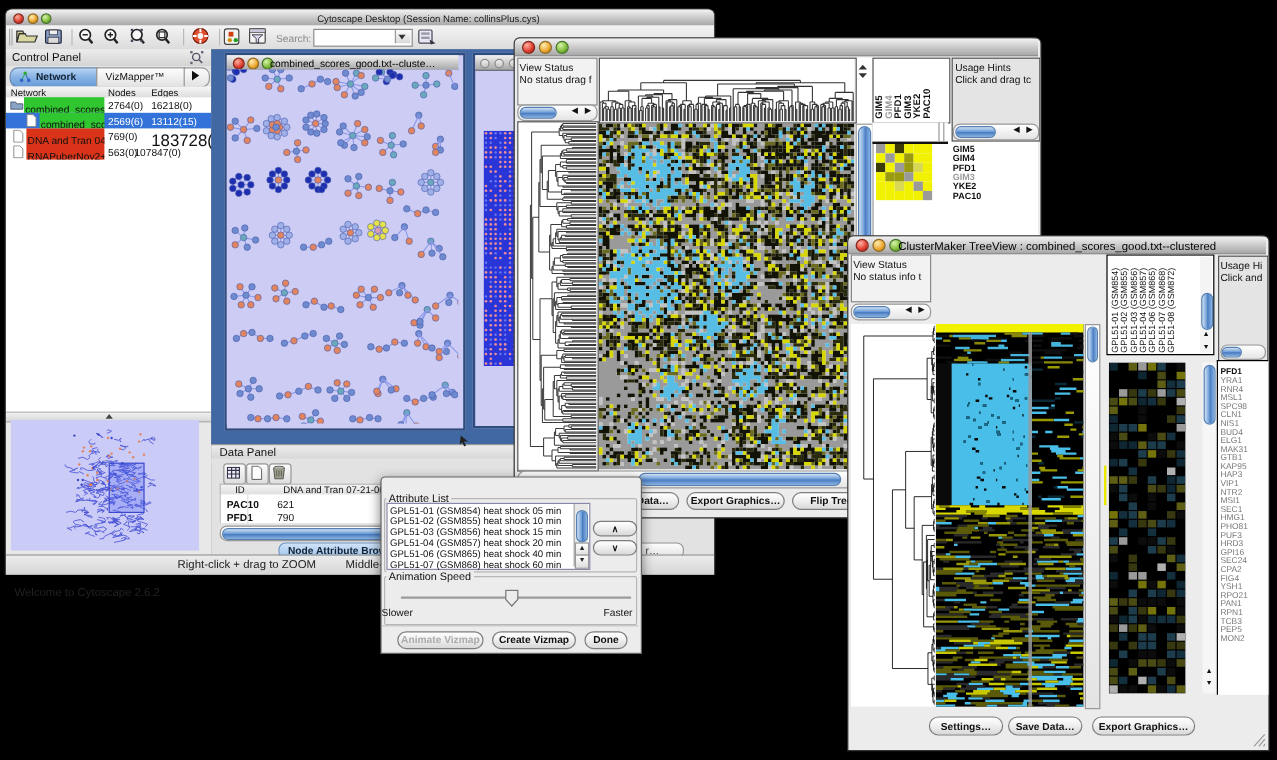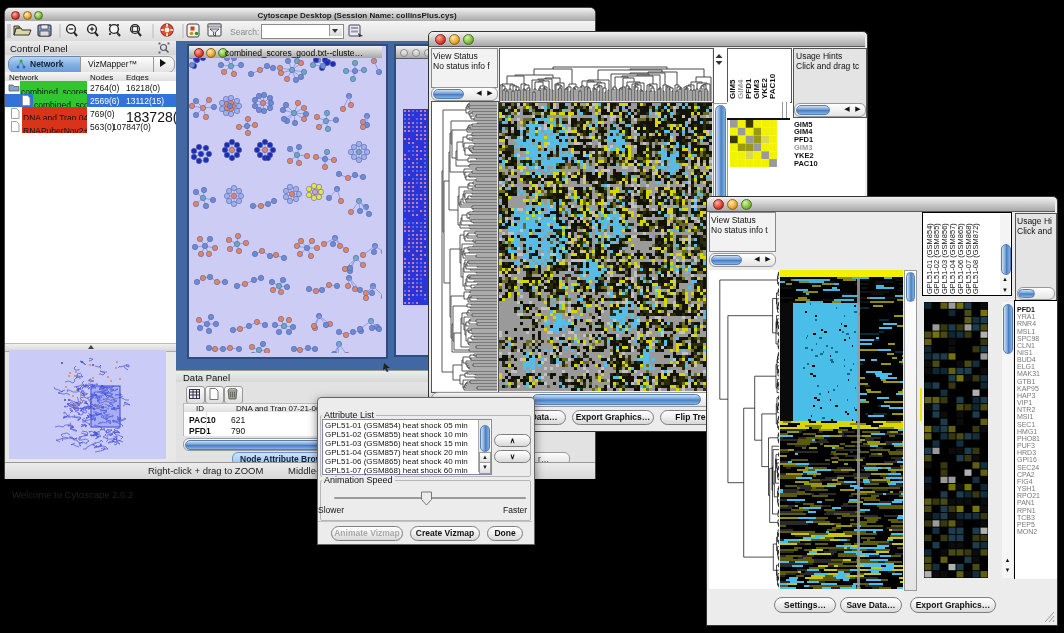--- a/index.html
+++ b/index.html
@@ -22,21 +22,21 @@
 .t8{font-size:8px;color:#111;position:absolute;white-space:nowrap}
 </style></head><body>
 <div id="c">
     <div class="abs" style="left:5px;top:8px;width:590px;height:470px;background:#e8e8e8;border-radius:5px 5px 0 0;box-shadow:0 0 0 1px #444"></div>
     <div class="abs mactb rt" style="left:5px;top:8px;width:590px;height:13px"></div>
     <div class="abs" style="left:5px;top:8px;width:590px;height:13px">
       <div class="lt lr" style="left:6px;width:7px;height:7px;margin-top:-4.0px"></div>
       <div class="lt ly" style="left:18px;width:7px;height:7px;margin-top:-4.0px"></div>
       <div class="lt lg" style="left:29px;width:7px;height:7px;margin-top:-4.0px"></div>
     </div>
-    <div class="wtitle" style="left:5px;top:10.5px;width:704px;font-size:8px;font-weight:bold">Cytoscape Desktop (Session Name: collinsPlus.cys)</div>
+    <div class="wtitle" style="left:5px;top:10.5px;width:704px;font-size:8px;font-weight:normal">Cytoscape Desktop (Session Name: collinsPlus.cys)</div>
     <div class="abs" style="left:5px;top:21px;width:590px;height:20px;background:linear-gradient(#f4f4f4,#dcdcdc);border-bottom:1px solid #aaa"></div>
     <svg class="abs" style="left:5px;top:21px" width="420" height="20" viewBox="0 0 420 20">
       <line x1="3" y1="3" x2="3" y2="17" stroke="#aaa"></line>
       <line x1="5" y1="3" x2="5" y2="17" stroke="#aaa"></line>
       <path d="M9 14 L11 7 L16 7 L17 9 L26 9 L24 14 Z" fill="#d8d8a0" stroke="#333" stroke-width="1"></path>
       <path d="M9 14 L9 5 L14 5 L15 7 L11 7 Z" fill="#c8c890" stroke="#333" stroke-width="1"></path>
       <rect x="33" y="4" width="13" height="11" rx="1" fill="#8aa0c8" stroke="#223"></rect>
       <rect x="36" y="4" width="7" height="4" fill="#eee" stroke="#223" stroke-width="0.6"></rect>
       <rect x="35" y="10" width="9" height="5" fill="#ddd" stroke="#223" stroke-width="0.6"></rect>
       <line x1="55" y1="3" x2="55" y2="17" stroke="#bbb"></line>
@@ -1323,21 +1323,21 @@
     <div class="t9" style="left:148px;top:465px;font-size:9.5px;color:#222">Right-click + drag  to  ZOOM</div>
     <div class="t9" style="left:288px;top:465px;font-size:9.5px;color:#222">Middle-</div>
     <div class="abs" style="left:428px;top:31px;width:438px;height:399px;background:#ececec;border:1px solid #333;border-radius:5px 5px 0 0"></div>
     <div class="abs mactb rt" style="left:429px;top:32px;width:436px;height:14px">
       <div class="lt lr" style="left:6px;width:9px;height:9px;margin-top:-5.0px"></div>
       <div class="lt ly" style="left:20px;width:9px;height:9px;margin-top:-5.0px"></div>
       <div class="lt lg" style="left:34px;width:9px;height:9px;margin-top:-5.0px"></div>
     </div>
     <div class="abs" style="left:431px;top:48px;width:65px;height:38px;background:#f2f2f2;border:1px solid #888"></div>
     <div class="t9" style="left:433px;top:51px">View Status</div>
-    <div class="t9" style="left:433px;top:61px">No status info f</div>
+    <div class="t9" style="left:433px;top:61px">No status drag f</div>
     <div class="sbtrack" style="left:431px;top:87px;width:65px;height:12px;border-radius:6px"></div>
     <div class="sbthumbh" style="left:433px;top:88.5px;width:29px;height:8px"></div>
     <div class="abs" style="left:474px;top:88px;width:10px;height:10px;font-size:7px;color:#111;text-align:center;line-height:10px">◀</div>
     <div class="abs" style="left:485px;top:88px;width:10px;height:10px;font-size:7px;color:#111;text-align:center;line-height:10px">▶</div>
     <svg class="abs" style="left:431px;top:101px" width="66" height="290" viewBox="0 0 66 290">
       <rect width="66" height="290" fill="#fff"></rect>
       <path stroke="#3a3a3a" fill="none" stroke-width="0.85" d="M38 2H66M38 4H66M38 2V4M38 5H66M38 7H66M38 5V7M37 3H38M37 6H38M37 3V6M36 4H37M36 8H66M36 4V8M41 11H66M41 13H66M41 11V13M45 14H66M45 16H66M45 14V16M43 17H66M43 19H66M43 17V19M40 15H45M40 18H43M40 15V18M39 12H41M39 16H40M39 12V16M38 10H66M38 14H39M38 10V14M35 6H36M35 12H38M35 6V12M46 22H66M46 23H66M46 22V23M41 23H46M41 25H66M41 23V25M39 26H66M39 28H66M39 26V28M38 24H41M38 27H39M38 24V27M37 25H38M37 29H66M37 25V29M36 27H37M36 31H66M36 27V31M42 34H66M42 35H66M42 34V35M41 32H66M41 35H42M41 32V35M41 38H66M41 40H66M41 38V40M38 37H66M38 39H41M38 37V39M36 34H41M36 38H38M36 34V38M43 42H66M43 43H66M43 42V43M42 46H66M42 48H66M42 46V48M41 51H66M41 52H66M41 51V52M40 49H66M40 51H41M40 49V51M39 47H42M39 50H40M39 47V50M38 45H66M38 49H39M38 45V49M38 54H66M38 55H66M38 54V55M34 47H38M34 54H38M34 47V54M33 42H43M33 50H34M33 42V50M32 36H36M32 46H33M32 36V46M45 57H66M45 58H66M45 57V58M39 60H66M39 61H66M39 60V61M37 57H45M37 61H39M37 57V61M26 41H32M26 59H37M26 41V59M39 63H66M39 64H66M39 63V64M38 64H39M38 66H66M38 64V66M25 50H26M25 65H38M25 50V65M21 29H36M21 57H25M21 29V57M20 20H66M20 43H21M20 20V43M45 67H66M45 69H66M45 67V69M41 70H66M41 72H66M41 70V72M39 75H66M39 76H66M39 75V76M38 73H66M38 76H39M38 73V76M45 78H66M45 80H66M45 78V80M35 75H38M35 79H45M35 75V79M34 71H41M34 77H35M34 71V77M33 68H45M33 74H34M33 68V74M19 32H20M19 71H33M19 32V71M42 81H66M42 83H66M42 81V83M44 84H66M44 86H66M44 84V86M38 82H42M38 85H44M38 82V85M41 87H66M41 89H66M41 87V89M37 83H38M37 88H41M37 83V88M41 92H66M41 93H66M41 92V93M40 95H66M40 96H66M40 95V96M37 95H40M37 98H66M37 95V98M36 97H37M36 99H66M36 97V99M35 98H36M35 101H66M35 98V101M34 92H41M34 99H35M34 92V99M33 90H66M33 96H34M33 90V96M32 93H33M32 102H66M32 93V102M30 98H32M30 104H66M30 98V104M42 107H66M42 108H66M42 107V108M41 105H66M41 108H42M41 105V108M29 101H30M29 106H41M29 101V106M28 86H37M28 104H29M28 86V104M42 110H66M42 111H66M42 110V111M39 113H66M39 114H66M39 113V114M38 111H42M38 114H39M38 111V114M38 116H66M38 118H66M38 116V118M36 112H38M36 117H38M36 112V117M42 121H66M42 122H66M42 121V122M40 119H66M40 121H42M40 119V121M31 114H36M31 120H40M31 114V120M38 124H66M38 125H66M38 124V125M30 117H31M30 124H38M30 117V124M39 127H66M39 128H66M39 127V128M29 121H30M29 127H39M29 121V127M27 95H28M27 124H29M27 95V124M18 51H19M18 109H27M18 51V109M44 131H66M44 133H66M44 131V133M46 134H66M46 136H66M46 134V136M37 132H44M37 135H46M37 132V135M36 133H37M36 137H66M36 133V137M44 140H66M44 142H66M44 140V142M42 139H66M42 141H44M42 139V141M34 135H36M34 140H42M34 135V140M33 130H66M33 138H34M33 130V138M42 145H66M42 146H66M42 145V146M38 148H66M38 149H66M38 148V149M37 146H42M37 149H38M37 146V149M38 151H66M38 152H66M38 151V152M45 154H66M45 156H66M45 154V156M34 152H38M34 155H45M34 152V155M33 147H37M33 153H34M33 147V153M32 150H33M32 157H66M32 150V157M31 143H66M31 154H32M31 143V154M38 162H66M38 163H66M38 162V163M37 160H66M37 162H38M37 160V162M46 165H66M46 166H66M46 165V166M36 161H37M36 165H46M36 161V165M39 168H66M39 169H66M39 168V169M35 163H36M35 168H39M35 163V168M34 159H66M34 166H35M34 159V166M45 171H66M45 172H66M45 171V172M33 162H34M33 171H45M33 162V171M39 175H66M39 177H66M39 175V177M38 176H39M38 178H66M38 176V178M37 174H66M37 177H38M37 174V177M43 180H66M43 181H66M43 180V181M36 175H37M36 181H43M36 175V181M46 183H66M46 184H66M46 183V184M43 186H66M43 187H66M43 186V187M40 184H46M40 187H43M40 184V187M35 178H36M35 185H40M35 178V185M34 182H35M34 189H66M34 182V189M32 167H33M32 185H34M32 167V185M30 148H31M30 176H32M30 148V176M29 134H33M29 162H30M29 134V162M39 190H66M39 192H66M39 190V192M46 197H66M46 198H66M46 197V198M40 195H66M40 197H46M40 195V197M39 196H40M39 200H66M39 196V200M38 194H66M38 198H39M38 194V198M37 196H38M37 201H66M37 196V201M33 191H39M33 198H37M33 191V198M40 203H66M40 204H66M40 203V204M39 206H66M39 207H66M39 206V207M36 203H40M36 206H39M36 203V206M39 209H66M39 210H66M39 209V210M37 209H39M37 212H66M37 209V212M41 213H66M41 215H66M41 213V215M36 211H37M36 214H41M36 211V214M45 219H66M45 221H66M45 219V221M39 218H66M39 220H45M39 218V220M46 222H66M46 224H66M46 222V224M38 219H39M38 223H46M38 219V223M35 221H38M35 225H66M35 221V225M40 228H66M40 230H66M40 228V230M41 232H66M41 233H66M41 232V233M38 229H40M38 232H41M38 229V232M37 227H66M37 231H38M37 227V231M43 235H66M43 236H66M43 235V236M41 238H66M41 239H66M41 238V239M40 235H43M40 238H41M40 235V238M39 241H66M39 242H66M39 241V242M38 241H39M38 244H66M38 241V244M37 237H40M37 243H38M37 237V243M35 229H37M35 240H37M35 229V240M34 223H35M34 234H35M34 223V234M33 216H66M33 229H34M33 216V229M31 212H36M31 223H33M31 212V223M45 245H66M45 247H66M45 245V247M30 217H31M30 246H45M30 217V246M38 248H66M38 250H66M38 248V250M23 232H30M23 249H38M23 232V249M22 205H36M22 240H23M22 205V240M21 223H22M21 251H66M21 223V251M20 195H33M20 237H21M20 195V237M19 148H29M19 216H20M19 148V216M13 80H18M13 182H19M13 80V182M12 9H35M12 131H13M12 9V131M45 254H66M45 256H66M45 254V256M43 253H66M43 255H45M43 253V255M40 257H66M40 259H66M40 257V259M39 254H43M39 258H40M39 254V258M42 263H66M42 265H66M42 263V265M38 266H66M38 268H66M38 266V268M37 264H42M37 267H38M37 264V267M36 262H66M36 266H37M36 262V266M35 260H66M35 264H36M35 260V264M32 256H39M32 262H35M32 256V262M31 259H32M31 270H66M31 259V270M44 273H66M44 274H66M44 273V274M36 271H66M36 273H44M36 271V273M44 276H66M44 277H66M44 276V277M34 272H36M34 276H44M34 272V276M39 280H66M39 282H66M39 280V282M36 281H39M36 283H66M36 281V283M35 282H36M35 285H66M35 282V285M46 286H66M46 288H66M46 286V288M34 283H35M34 287H46M34 283V287M33 285H34M33 289H66M33 285V289M32 279H66M32 287H33M32 279V287M29 274H34M29 283H32M29 274V283M22 264H31M22 279H29M22 264V279M11 70H12M11 271H22M11 70V271"></path>
     </svg>
     <div class="abs" style="left:431px;top:101px;width:66px;height:290px;border:1px solid #555;background:transparent"></div>
     <div class="abs" style="left:713px;top:48px;width:152px;height:343px;background:#fff"></div>
@@ -1430,20 +1430,21 @@
     <div class="abs" style="left:853px;top:104px;width:10px;height:10px;font-size:7px;color:#111;text-align:center;line-height:10px">▶</div>
     <div class="pill" style="left:437px;top:410px;width:58px;height:13px;line-height:13px;font-size:8.5px">Settings…</div>
     <div class="pill" style="left:500px;top:410px;width:64px;height:13px;line-height:13px;font-size:8.5px">Save Data…</div>
     <div class="pill" style="left:572px;top:410px;width:80px;height:13px;line-height:13px;font-size:8.5px">Export Graphics…</div>
     <div class="pill" style="left:660px;top:410px;width:72px;height:13px;line-height:13px;font-size:8.5px">Flip Tree N</div>
     <div class="abs" style="left:706px;top:196px;width:350px;height:428px;background:#ececec;border:1px solid #333;border-radius:5px 5px 0 0"></div>
     <div class="abs mactb rt" style="left:707px;top:197px;width:348px;height:14px">
       <div class="lt lr" style="left:6px;width:9px;height:9px;margin-top:-5.0px"></div>
       <div class="lt ly" style="left:20px;width:9px;height:9px;margin-top:-5.0px"></div>
       <div class="lt lg" style="left:34px;width:9px;height:9px;margin-top:-5.0px"></div>
+      <div class="wtitle" style="top:2.5px;font-size:9.5px;font-weight:normal;color:#000">ClusterMaker TreeView : combined_scores_good.txt--clustered</div>
     </div>
     <div class="abs" style="left:709px;top:212px;width:65px;height:38px;background:#f2f2f2;border:1px solid #888"></div>
     <div class="t9" style="left:711px;top:215px">View Status</div>
     <div class="t9" style="left:711px;top:225px">No status info t</div>
     <div class="sbtrack" style="left:709px;top:253px;width:65px;height:12px;border-radius:6px"></div>
     <div class="sbthumbh" style="left:711px;top:254.5px;width:29px;height:8px"></div>
     <div class="abs" style="left:752px;top:254px;width:10px;height:10px;font-size:7px;color:#111;text-align:center;line-height:10px">◀</div>
     <div class="abs" style="left:763px;top:254px;width:10px;height:10px;font-size:7px;color:#111;text-align:center;line-height:10px">▶</div>
     <div class="abs" style="left:709px;top:212px;width:205px;height:377px;background:#fff;border:1px solid #777;z-index:-1"></div>
     <svg class="abs" style="left:709px;top:270px" width="70" height="319" viewBox="0 0 70 319">

